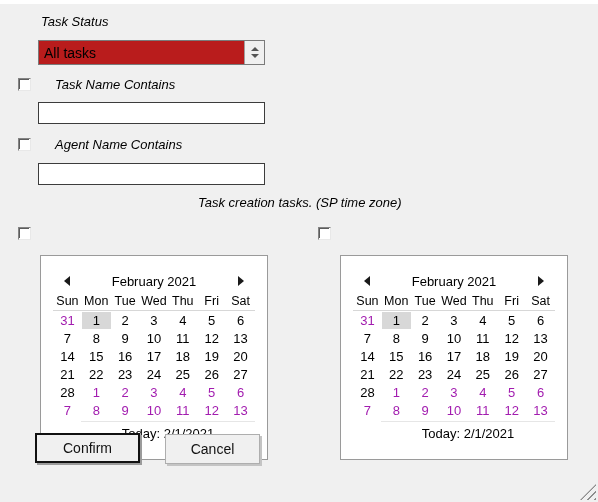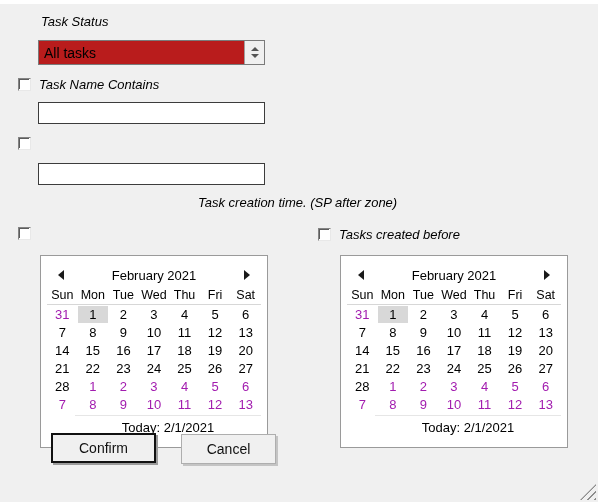--- a/index.html
+++ b/index.html
@@ -82,21 +82,21 @@
     border-top: 1px solid #848484;
     border-left: 1px solid #848484;
     border-right: 1px solid #e8e8e8;
     border-bottom: 1px solid #e8e8e8;
     box-shadow: inset -1px -1px 0 #ffffff, inset 1px 1px 0 #5c5c5c;
   }
   .check-row {
     position: absolute;
     display: flex;
     align-items: center;
-    gap: 8px;
+    gap: 24px;
   }
 
   #task-name-check-row { left: 18px; top: 77px; }
   #agent-name-check-row { left: 18px; top: 137px; }
   #created-after-check-row { left: 18px; top: 227px; }
   #created-before-check-row { left: 318px; top: 227px; }
 
   .text-input {
     position: absolute;
     width: 227px; height: 22px;
@@ -112,21 +112,21 @@
     left: 198px; top: 195px;
   }
 
   
   .calendar {
     position: absolute;
     width: 228px;
     background: #ffffff;
     border: 1px solid #9a9a9a;
     box-sizing: border-box;
-    padding: 6px;
+    padding: 12px;
     font-family: "Liberation Sans", sans-serif;
   }
   #calendar-after { left: 40px; top: 255px; }
   #calendar-before { left: 340px; top: 255px; }
 
   .cal-header {
     display: flex;
     align-items: center;
     height: 26px;
     padding: 0 8px;
@@ -206,21 +206,20 @@
     height: 30px;
     background: #f0f0f0;
     font-family: "Liberation Sans", sans-serif;
     font-size: 14px;
     color: #111;
     display: flex;
     align-items: center;
     justify-content: center;
     box-sizing: border-box;
     cursor: default;
-    margin-left: 16px;
   }
   #confirm-button {
     left: 35px; top: 433px;
     width: 105px;
     border: 2px solid #111111;
     box-shadow: 2px 2px 0 #9b9b9b;
   }
   #cancel-button {
     left: 165px; top: 434px;
     width: 95px;
@@ -258,32 +257,32 @@
 </div>
 
 <div class="check-row" id="task-name-check-row">
   <span class="cbox"></span>
   <span class="lbl-italic">Task Name Contains</span>
 </div>
 <div class="text-input" id="task-name-input"></div>
 
 <div class="check-row" id="agent-name-check-row">
   <span class="cbox"></span>
+  <span class="lbl-italic">Agent Name Contains</span>
 </div>
 <div class="text-input" id="agent-name-input"></div>
 
-<div class="lbl-italic" id="creation-time-note">Task creation time. (SP after zone)</div>
+<div class="lbl-italic" id="creation-time-note">Task creation tasks. (SP time zone)</div>
 
 <div class="check-row" id="created-after-check-row">
   <span class="cbox"></span>
 </div>
 
 <div class="check-row" id="created-before-check-row">
   <span class="cbox"></span>
-  <span class="lbl-italic">Tasks created before</span>
 </div>
 
 <div class="calendar" id="calendar-after">
   <div class="cal-header">
     <span class="nav-prev">
       <span class="tri-left"></span>
     </span>
     <span class="cal-title">February 2021</span>
     <span class="nav-next">
       <span class="tri-right"></span>

